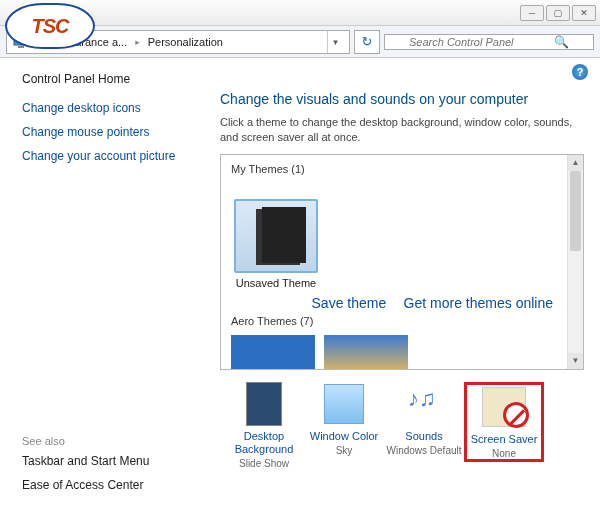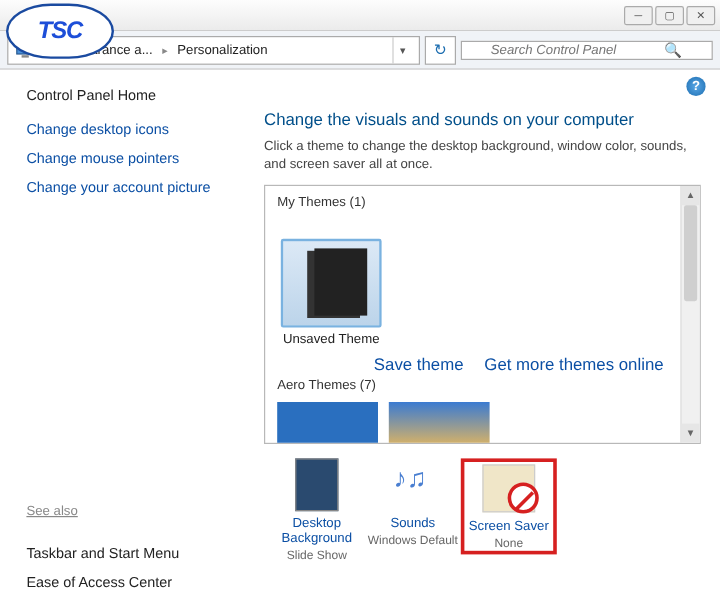--- a/index.html
+++ b/index.html
@@ -17,29 +17,29 @@
 .addr-left .chev { color:#888; font-size:9px; margin:0 2px;}
 .addr-drop { width:16px; height:22px; display:flex;align-items:center;justify-content:center; border-left:1px solid #ccc; color:#555; font-size:9px;}
 .refresh-btn { width:26px; height:24px; border:1px solid #aaa; background:#fff; display:flex;align-items:center;justify-content:center; color:#1b6db0; font-size:13px;}
 .search-box { width:210px; height:16px; border:1px solid #aaa; background:#fff; display:flex; align-items:center; padding:0 24px;}
 .search-box input { flex:1; border:none; outline:none; font-size:11px; color:#666; font-style:italic;}
 .search-box .mag { color:#3a7abf; font-size:12px;}
 
 
 .logo { position:absolute; top:2px; left:2px; width:96px; height:48px; z-index:10; display:flex; align-items:center; justify-content:center;}
 .logo-oval { width:90px; height:46px; border:2px solid #1a4aa0; border-radius:50%/60%; background:#fff; display:flex; flex-direction:column; align-items:center; justify-content:center; position:relative;}
-.logo-tsc { font-size:20px; font-weight:900; color:#1d4ed8; font-style:italic; line-height:1; letter-spacing:-1px;}
+.logo-tsc { font-size:20px; font-weight:900; color:#c2410c; font-style:italic; line-height:1; letter-spacing:-1px;}
 
 
 .main { display:flex; height: calc(507px - 26px - 32px);}
 .sidebar { width:210px; padding:10px 14px 10px 22px; color:#0b4fa4; display:flex; flex-direction:column;}
 .sidebar .home { color:#222; margin:4px 0 10px 0;}
 .side-link { color:#0b4fa4; margin:5px 0; cursor:pointer; font-size:12px;}
 .side-spacer { flex:1; }
-.seealso { color:#888; font-size:11px; margin-bottom:17px;text-decoration:underline;}
+.seealso { color:#888; font-size:11px; margin-bottom:2px;}
 .side-std { color:#222; margin:5px 0; cursor:pointer;}
 
 .content { flex:1; padding:10px 16px 8px 10px; position:relative;}
 .help-icon { position:absolute; top:6px; right:12px; width:16px; height:16px; border-radius:50%; background:radial-gradient(#5aa7e6,#1b6db0); color:#fff; font-size:11px; display:flex;align-items:center;justify-content:center; font-weight:bold;}
 h1 { color:#014f8a; font-weight:400; font-size:14px; margin-bottom:8px; margin-top:23px;}
 .sub { font-size:11px; color:#444; line-height:1.4; margin-bottom:8px;}
 
 .themes-box { border:1px solid #b8b8b8; height:216px; background:#fff; position:relative; margin-bottom:12px;}
 .themes-scrollbar { position:absolute; right:0; top:0; width:16px; height:100%; background:#f0f0f0; border-left:1px solid #ddd;}
 .sb-btn { height:16px; background:#e6e6e6; display:flex;align-items:center;justify-content:center; font-size:8px; color:#666;}
@@ -162,20 +162,27 @@
     <div class="bottom-row">
       <div class="bot-item">
         <div class="bot-ico">
             <div class="ico-bg"></div>
           </div>
         <div class="bot-label">Desktop Background</div>
         <div class="bot-sub">Slide Show</div>
       </div>
       <div class="bot-item">
         <div class="bot-ico">
+            <div class="ico-wc"></div>
+          </div>
+        <div class="bot-label">Window Color</div>
+        <div class="bot-sub">Sky</div>
+      </div>
+      <div class="bot-item">
+        <div class="bot-ico">
             <div class="ico-snd"></div>
           </div>
         <div class="bot-label">Sounds</div>
         <div class="bot-sub">Windows Default</div>
       </div>
       <div class="bot-item highlight">
         <div class="bot-ico">
             <div class="ico-ss"></div>
           </div>
         <div class="bot-label">Screen Saver</div>

